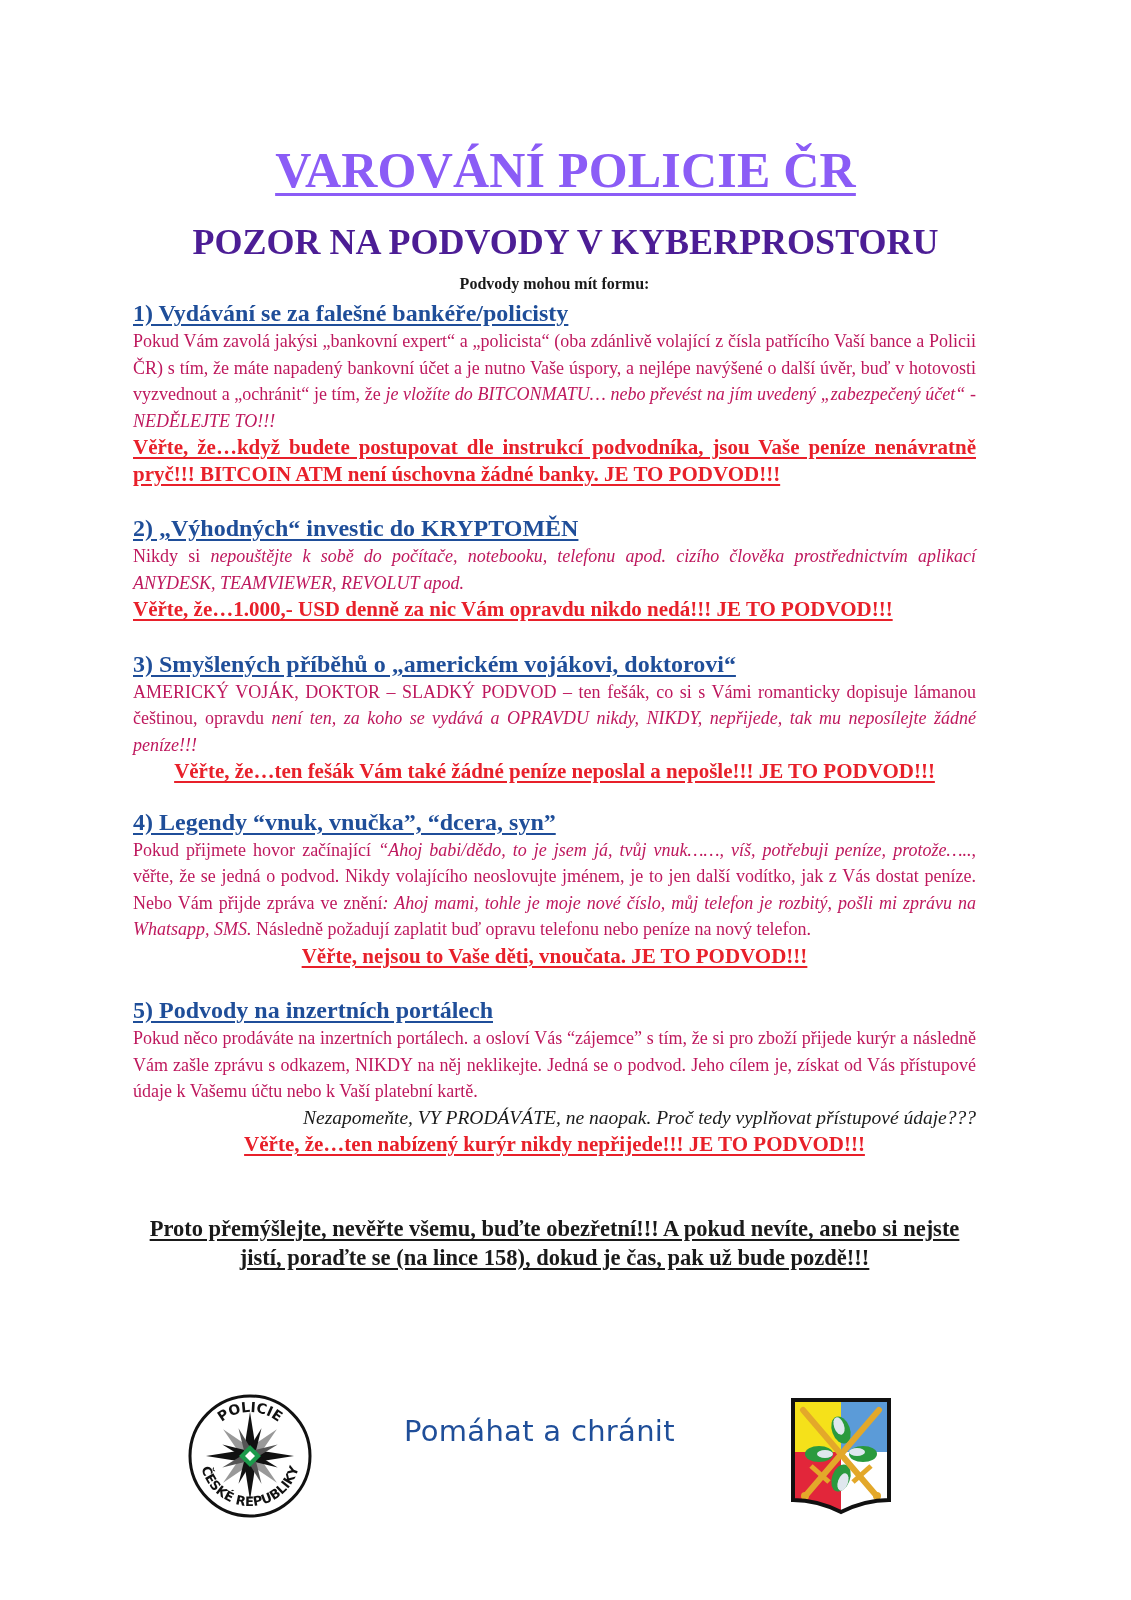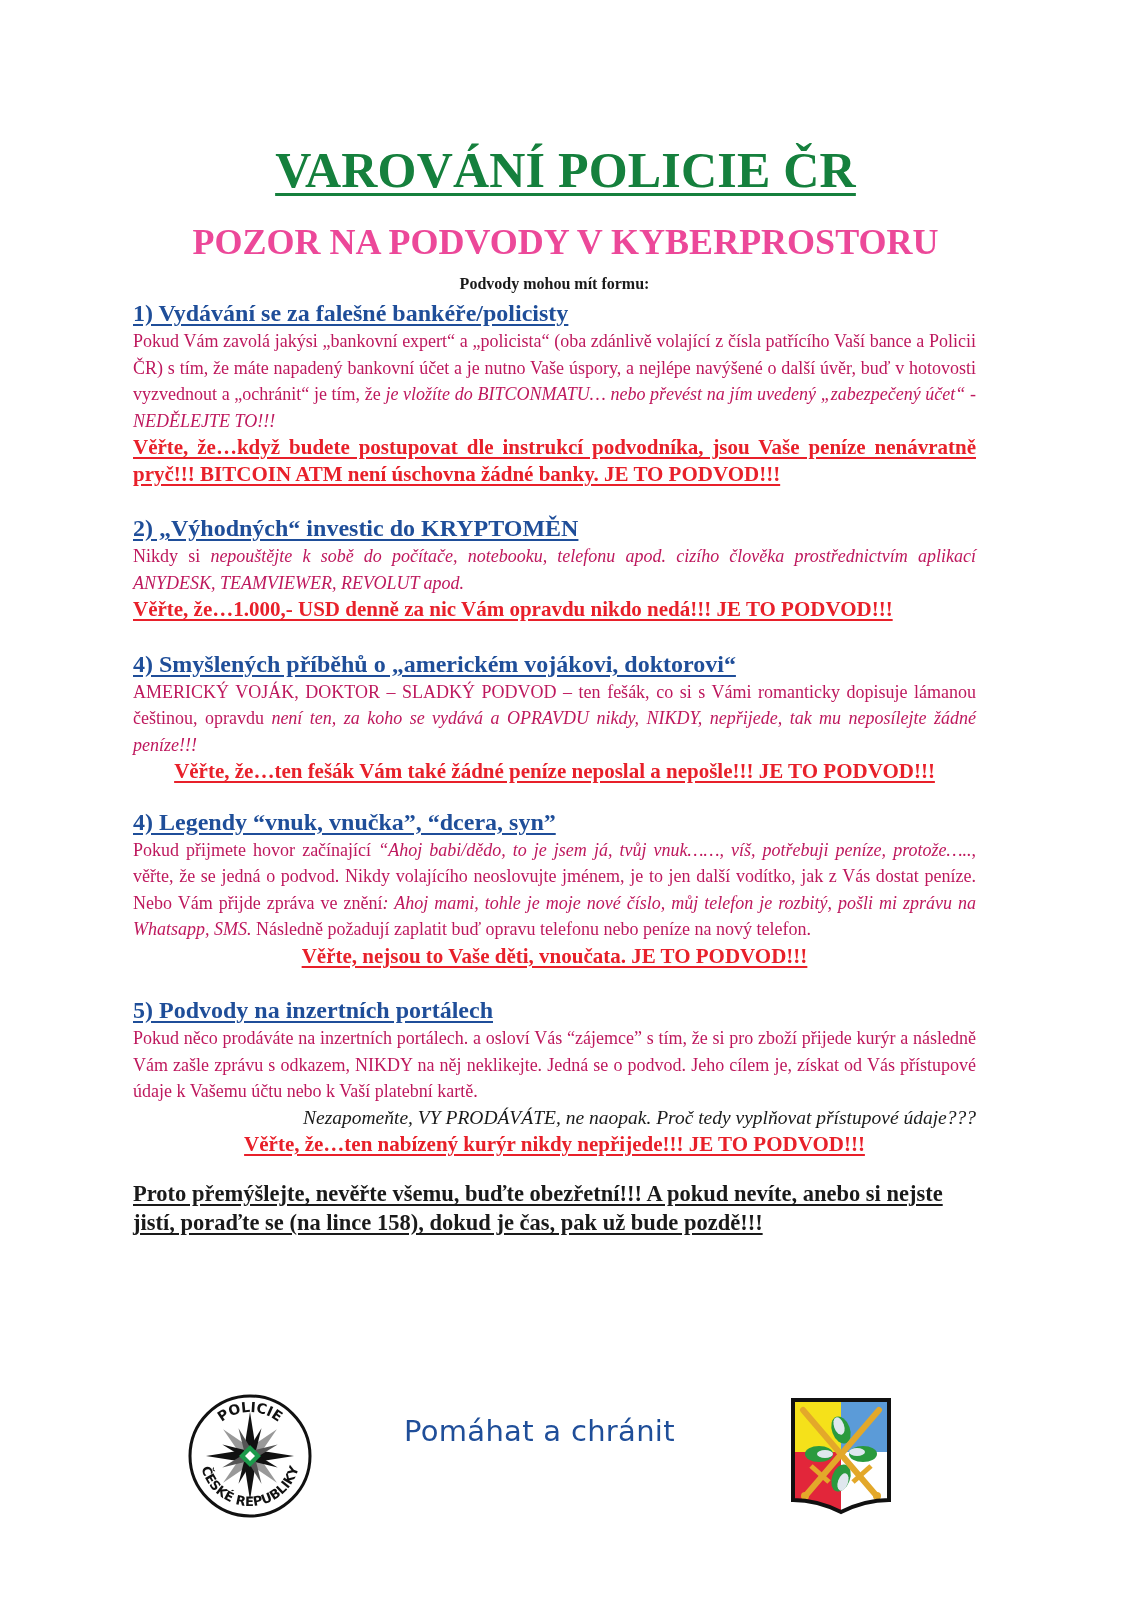--- a/index.html
+++ b/index.html
@@ -1,36 +1,36 @@
 <!DOCTYPE html>
 <html><head>
 <meta charset="utf-8">
 <style>
   html, body { margin: 0; padding: 0; background: #ffffff; }
   body { width: 1131px; height: 1600px; position: relative; overflow: hidden;
          font-family: "Liberation Serif", "DejaVu Serif", serif; color: #1a1a1a; }
   .page { position: absolute; left: 133px; top: 0; width: 843px; }
   .title { position: absolute; left: -133px; width: 1131px; top: 140px; text-align: center;
-           font-size: 50px; font-weight: bold; color: #15803d; text-decoration: underline;
+           font-size: 50px; font-weight: bold; color: #8b5cf6; text-decoration: underline;
            text-decoration-thickness: 3px; text-underline-offset: 6px; line-height: 60px;
            letter-spacing: 0.2px; }
   .subtitle { position: absolute; left: -133px; width: 1131px; top: 218px; text-align: center;
-              font-size: 36px; font-weight: bold; color: #ec4899; line-height: 48px; }
+              font-size: 36px; font-weight: bold; color: #4c1d95; line-height: 48px; }
   .content { position: absolute; left: 0; top: 270px; width: 843px; }
   .intro { text-align: center; font-size: 16px; font-weight: bold; line-height: 28px; color: #1a1a1a; }
   .sec-head { font-size: 24px; font-weight: bold; color: #1f4e99;
               text-decoration: underline; line-height: 30px; text-underline-offset: 3px; }
   .body { font-size: 18px; line-height: 26.5px; text-align: justify; color: #be185d; }
   .body i { font-style: italic; }
   .warn { font-size: 21px; font-weight: bold; color: #e8202a; text-decoration: underline;
           line-height: 26.5px; text-align: justify; text-underline-offset: 3px; }
   .warn.center { text-align: center; }
   .italic-center { text-align: right; font-style: italic; font-size: 19.5px; line-height: 26px; }
-  .closing { text-align: left; font-size: 22.5px; font-weight: bold; text-decoration: underline;
-             line-height: 29px; color: #1a1a1a; text-underline-offset: 3px; } .gap-m { height: 22px; } .gap-l { height: 26px; }
+  .closing { text-align: center; font-size: 22.5px; font-weight: bold; text-decoration: underline;
+             line-height: 29px; color: #1a1a1a; text-underline-offset: 3px; margin-top: 35px; } .gap-m { height: 22px; } .gap-l { height: 26px; }
   .footer { position: absolute; left: 0; top: 1378px; width: 1131px; height: 150px; }
   .logo-police { position: absolute; left: 186px; top: 14px; width: 128px; height: 128px; }
   .slogan { position: absolute; left: 404px; top: 36px; font-family: "DejaVu Sans", sans-serif;
             font-size: 29px; color: #1f4e99; letter-spacing: 0.3px; }
   .logo-shield { position: absolute; left: 789px; top: 18px; width: 104px; height: 120px; }
 </style>
 </head>
 <body>
 
 <div class="page">
@@ -48,21 +48,21 @@
     <div class="gap-l"></div>
 
     <div>
       <div class="sec-head">2) „Výhodných“ investic do KRYPTOMĚN</div>
       <div class="body"><span>Nikdy si </span><i>nepouštějte k sobě do počítače, notebooku, telefonu apod. cizího člověka prostřednictvím aplikací ANYDESK, TEAMVIEWER, REVOLUT apod.</i></div>
       <div class="warn">Věřte, že…1.000,- USD denně za nic Vám opravdu nikdo nedá!!! JE TO PODVOD!!!</div>
     </div>
     <div class="gap-l"></div>
 
     <div>
-      <div class="sec-head">4) Smyšlených příběhů o „americkém vojákovi, doktorovi“</div>
+      <div class="sec-head">3) Smyšlených příběhů o „americkém vojákovi, doktorovi“</div>
       <div class="body"><span>AMERICKÝ VOJÁK, DOKTOR – SLADKÝ PODVOD – ten fešák, co si s Vámi romanticky dopisuje lámanou češtinou, opravdu </span><i>není ten, za koho se vydává a OPRAVDU nikdy, NIKDY, nepřijede, tak mu neposílejte žádné peníze!!!</i></div>
       <div class="warn center" style="padding: 0 40px;">Věřte, že…ten fešák Vám také žádné peníze neposlal a nepošle!!! JE TO PODVOD!!!</div>
     </div>
     <div class="gap-m"></div>
 
     <div>
       <div class="sec-head">4) Legendy “vnuk, vnučka”, “dcera, syn”</div>
       <div class="body"><span>Pokud přijmete hovor začínající </span><i>“Ahoj babi/dědo, to je jsem já, tvůj vnuk……, víš, potřebuji peníze, protože…..</i><span>, věřte, že se jedná o podvod. Nikdy volajícího neoslovujte jménem, je to jen další vodítko, jak z Vás dostat peníze. Nebo Vám přijde zpráva ve znění</span><i>: Ahoj mami, tohle je moje nové číslo, můj telefon je rozbitý, pošli mi zprávu na Whatsapp, SMS.</i><span> Následně požadují zaplatit buď opravu telefonu nebo peníze na nový telefon.</span></div>
       <div class="warn center">Věřte, nejsou to Vaše děti, vnoučata. JE TO PODVOD!!!</div>
     </div>

